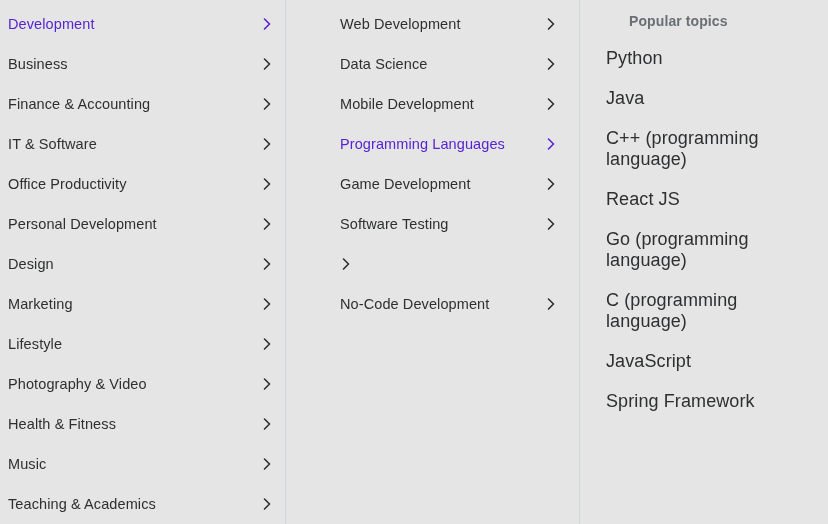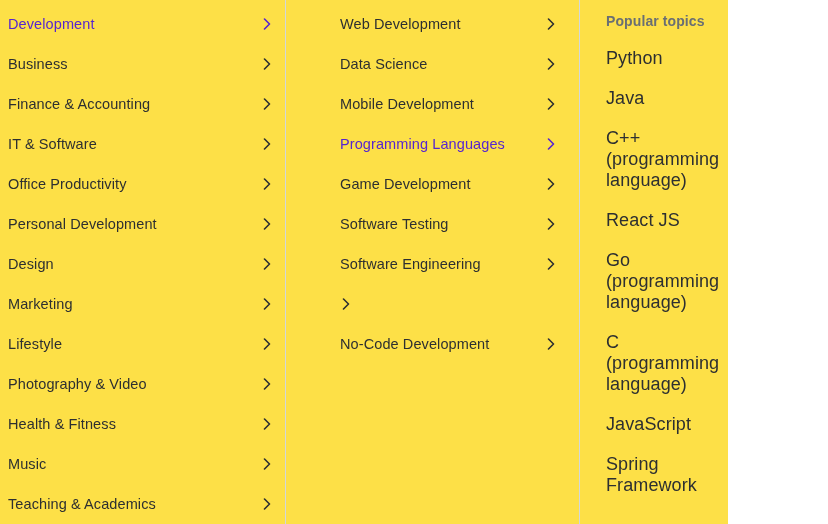--- a/index.html
+++ b/index.html
@@ -12,23 +12,23 @@
 
   body {
     font-family: "Liberation Sans", sans-serif;
     background: #ffffff;
     color: #2d2f31;
     -webkit-font-smoothing: antialiased;
   }
 
   .megamenu {
     display: flex;
-    width: 728px;
+    width: 828px;
     height: 524px;
-    background: #fde047;
+    background: #e5e5e5;
     align-items: stretch;
   }
 
   
   .col-categories {
     width: 286px;
     flex: 0 0 286px;
     border-right: 1px solid #d1d7dc;
     padding-top: 4px;
     position: relative;
@@ -99,20 +99,21 @@
   }
 
   
   .topics-heading {
     font-size: 14px;
     line-height: 20px;
     font-weight: 700;
     color: #6a6f73;
     padding: 7px 8px 7px 8px;
     letter-spacing: 0.1px;
+    margin-left: 23px;
   }
 
   .topic-row {
     display: block;
     font-size: 18px;
     line-height: 21px;
     color: #2d2f31;
     padding: 9.5px 12px 9.5px 8px;
     cursor: pointer;
     text-decoration: none;
@@ -267,28 +268,20 @@
       <a class="menu-row">
         <span class="menu-row-label">Game Development</span>
         <span class="chevron">
           <svg viewBox="0 0 8 12" fill="none" aria-hidden="true">
             <path d="M1.5 1L6.5 6L1.5 11" stroke="currentColor" stroke-width="1.6" stroke-linecap="round" stroke-linejoin="round"></path>
           </svg>
         </span>
       </a>
       <a class="menu-row">
         <span class="menu-row-label">Software Testing</span>
-        <span class="chevron">
-          <svg viewBox="0 0 8 12" fill="none" aria-hidden="true">
-            <path d="M1.5 1L6.5 6L1.5 11" stroke="currentColor" stroke-width="1.6" stroke-linecap="round" stroke-linejoin="round"></path>
-          </svg>
-        </span>
-      </a>
-      <a class="menu-row">
-        <span class="menu-row-label">Software Engineering</span>
         <span class="chevron">
           <svg viewBox="0 0 8 12" fill="none" aria-hidden="true">
             <path d="M1.5 1L6.5 6L1.5 11" stroke="currentColor" stroke-width="1.6" stroke-linecap="round" stroke-linejoin="round"></path>
           </svg>
         </span>
       </a>
       <a class="menu-row">
         <span class="chevron">
           <svg viewBox="0 0 8 12" fill="none" aria-hidden="true">
             <path d="M1.5 1L6.5 6L1.5 11" stroke="currentColor" stroke-width="1.6" stroke-linecap="round" stroke-linejoin="round"></path>

